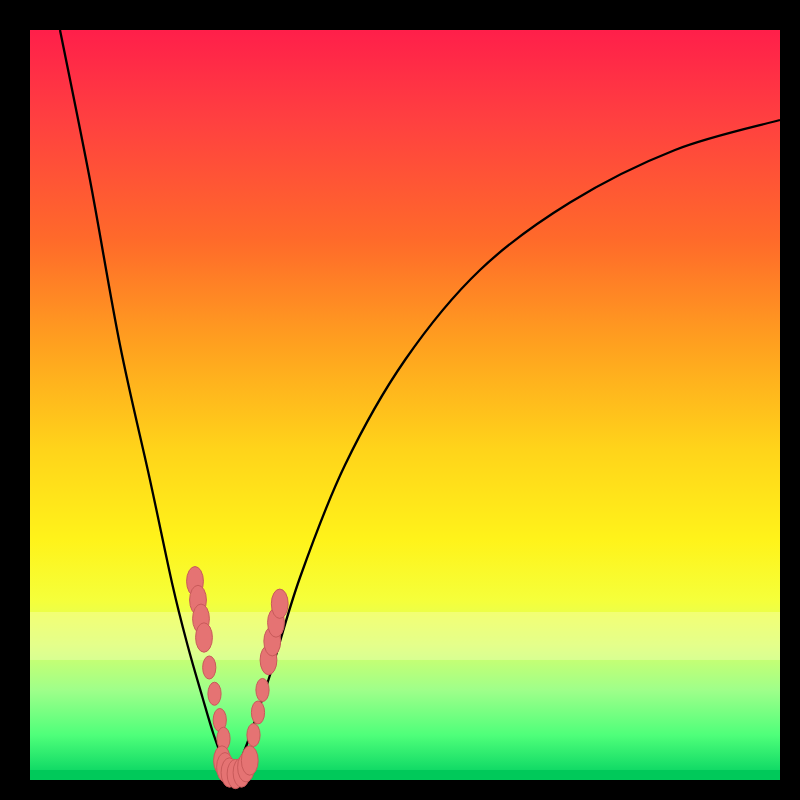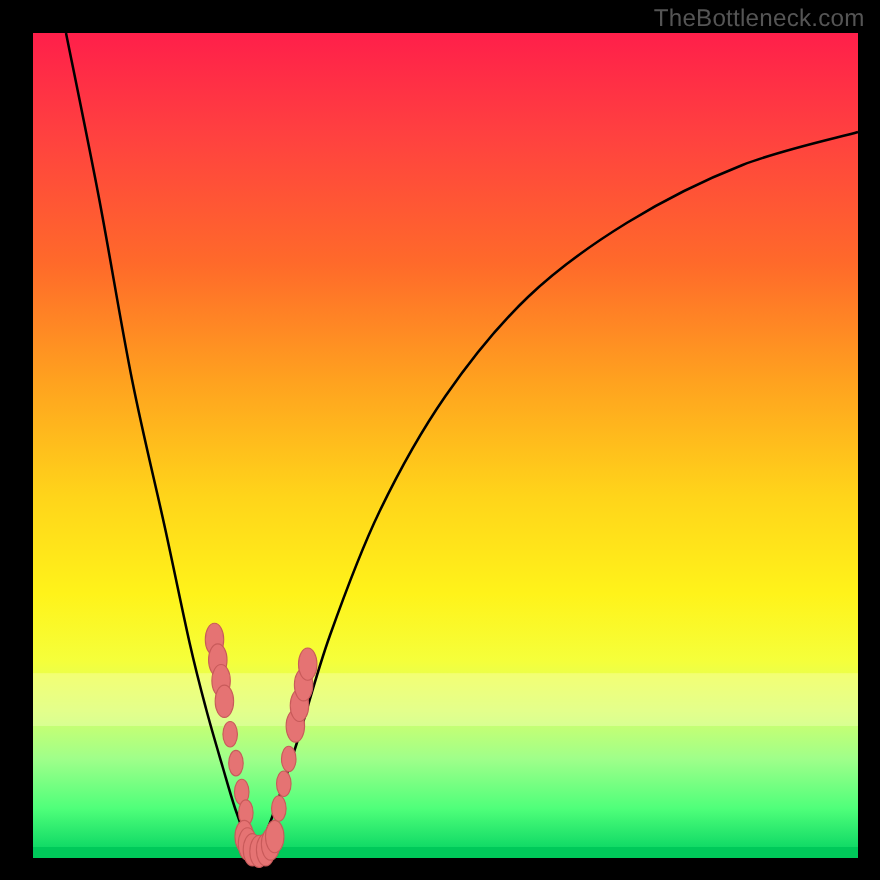--- a/index.html
+++ b/index.html
@@ -79,21 +79,20 @@
     bottom: 120px;
     height: 48px;
     background: rgba(255,255,200,0.35);
   }
 </style>
 </head>
 <body>
 
 <div class="frame">
 
-  <div class="watermark">TheBottleneck.com</div>
 
   <div class="plot-area">
 
     <div class="yellow-band"></div>
     <div class="baseline"></div>
 
     <svg class="curves" viewBox="0 0 750 750">
       <path id="left-curve" class="curve" d="M 30 0 C 35 25, 50 97.5, 60 150 C 70 202.5, 80 265.00000000000006, 90 315.00000000000006 C 100 365.00000000000006, 111.25 410, 120 450 C 128.75 490, 136.25 527.5, 142.5 555 C 148.75 582.5, 152.5 596.25, 157.5 615 C 162.5 633.75, 168.125 652.5, 172.5 667.5 C 176.875 682.5, 180 693.75, 183.75 705 C 187.5 716.25, 191.875 727.5, 195 735 C 198.125 742.5, 201.25 747.5, 202.5 750"></path>
       <path id="right-curve" class="curve" d="M 202.5 750 C 205 743.75, 211.24999999999997 730, 217.49999999999997 712.5 C 223.74999999999997 695, 231.25 672.5, 240 645 C 248.75 617.5, 257.5 582.5, 270 547.5 C 282.5 512.5, 297.5 471.25, 315 435 C 332.5 398.75, 352.5 362.49999999999994, 375 329.99999999999994 C 397.5 297.49999999999994, 422.5 266.24999999999994, 450 239.99999999999994 C 477.5 213.74999999999994, 507.5 192.5, 540 172.5 C 572.5 152.5, 610 133.75, 645 120 C 680 106.25, 732.5 95, 750 90"></path>
       <g id="dots">

